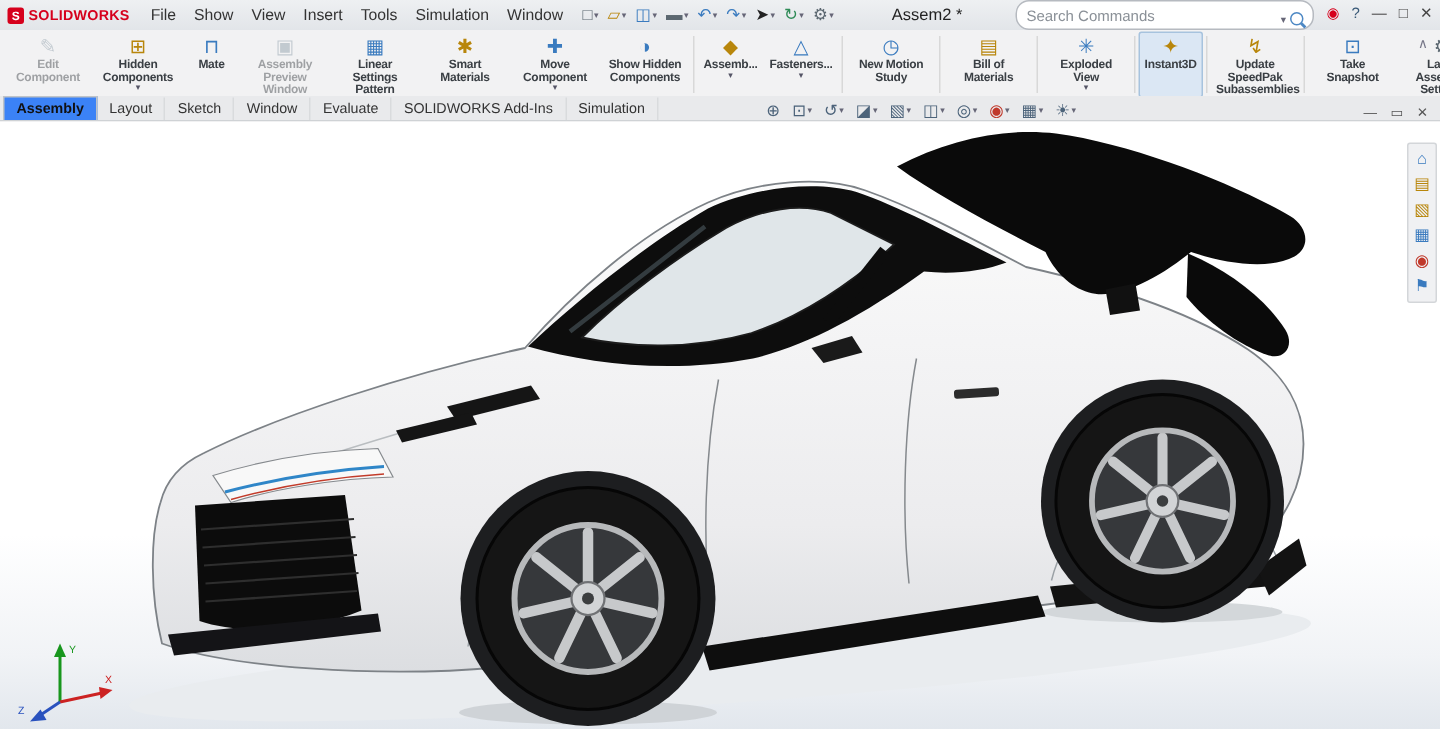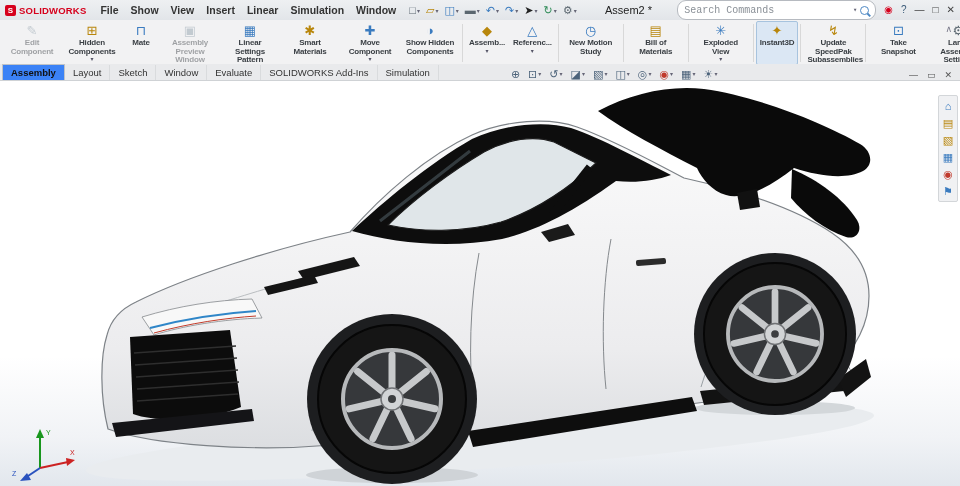--- a/index.html
+++ b/index.html
@@ -15,30 +15,30 @@
     position:absolute;top:0;left:0;right:0;height:20px;
     background:linear-gradient(#eef0f2,#e2e5e9);
     border-bottom:1px solid #ccd0d5;
     display:flex;align-items:center;padding:0 5px;font-size:11px;
   }
   .logo{display:flex;align-items:center;gap:3px;margin-right:8px;flex-shrink:0;}
   .logo .mark{width:11px;height:11px;background:#d6001c;color:#fff;font-size:8px;font-weight:bold;
     display:flex;align-items:center;justify-content:center;border-radius:2px;}
   .logo .text{color:#d6001c;font-weight:bold;font-size:9.5px;letter-spacing:.2px;}
   .menus{display:flex;flex-shrink:0;}
-  .menu{padding:2px 6px;color:#333;font-size:10.5px;cursor:default;font-weight:bold;}
+  .menu{padding:2px 6px;color:#333;font-size:10.5px;cursor:default;}
   .qa{display:flex;align-items:center;margin-left:4px;flex-shrink:0;}
   .qa-btn{display:flex;align-items:center;padding:1px 3px;font-size:11px;}
   .qa-btn .qicon{font-size:11px;line-height:11px;}
   .caret{display:none;font-size:6px;color:#667;margin-left:1px;}
   .dd .caret{display:inline-block;}
   .title-wrap{flex:1;text-align:center;min-width:0;}
   .doc-title{font-size:11px;color:#222;white-space:nowrap;overflow:hidden;}
-  .search{display:flex;align-items:center;background:#fff;border:1px solid #b6bac0;border-radius:9px;
-    height:14px;width:185px;padding:2px 6px;font-size:10px;color:#8a9097;flex-shrink:0;font-family:Liberation Mono, monospace;}
+  .search{display:flex;align-items:flex-end;background:#fff;border:1px solid #b6bac0;border-radius:9px;
+    height:14px;width:185px;padding:2px 6px;font-size:10px;color:#8a9097;flex-shrink:0;}
   .search .ph{flex:1;white-space:nowrap;overflow:hidden;}
   .search .sc{display:inline-block;font-size:7px;color:#667;margin:0 3px;}
   .mag{width:7px;height:7px;border:1.5px solid #4d88c4;border-radius:50%;position:relative;flex-shrink:0;}
   .mag::after{content:"";position:absolute;width:4px;height:1.5px;background:#4d88c4;
     transform:rotate(45deg);left:6px;top:7px;}
   .tb-right{display:flex;align-items:center;gap:8px;margin-left:8px;flex-shrink:0;}
   .tb-ico{font-size:10px;line-height:10px;color:#444;}
   
   .ribbon{
     position:absolute;top:20px;left:0;right:0;height:44px;
@@ -96,21 +96,21 @@
   <div class="logo">
     <span class="mark">S</span>
     <span class="text">SOLIDWORKS</span>
   </div>
   <div class="menus">
 
   <div class="menu">File</div>
       <div class="menu">Show</div>
       <div class="menu">View</div>
       <div class="menu">Insert</div>
-      <div class="menu">Linear</div>
+      <div class="menu">Tools</div>
       <div class="menu">Simulation</div>
       <div class="menu">Window</div>
     </div>
   <div class="qa">
 
       <div class="qa-btn dd">
         <span class="qicon" style="color: rgb(91, 103, 112);">□</span>
         <span class="caret">▾</span>
       </div>
 
@@ -229,21 +229,21 @@
     </div>
 
     <div class="ribbon-item dd">
       <span class="icon" style="color: rgb(184, 134, 11);">◆</span>
       <span class="label">Assemb...</span>
       <span class="caret">▾</span>
     </div>
 
     <div class="ribbon-item dd">
       <span class="icon" style="color: rgb(58, 123, 191);">△</span>
-      <span class="label">Referenc...</span>
+      <span class="label">Fasteners...</span>
       <span class="caret">▾</span>
     </div>
 
     <div class="ribbon-item sep">
       
       
       
     </div>
 
     <div class="ribbon-item">

